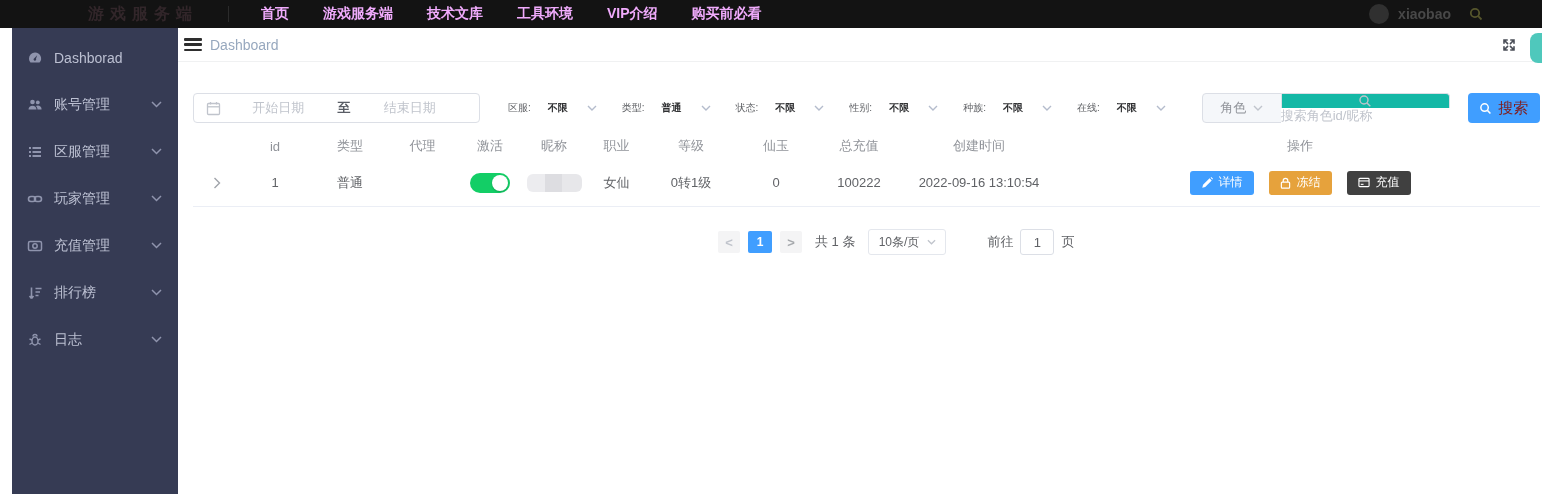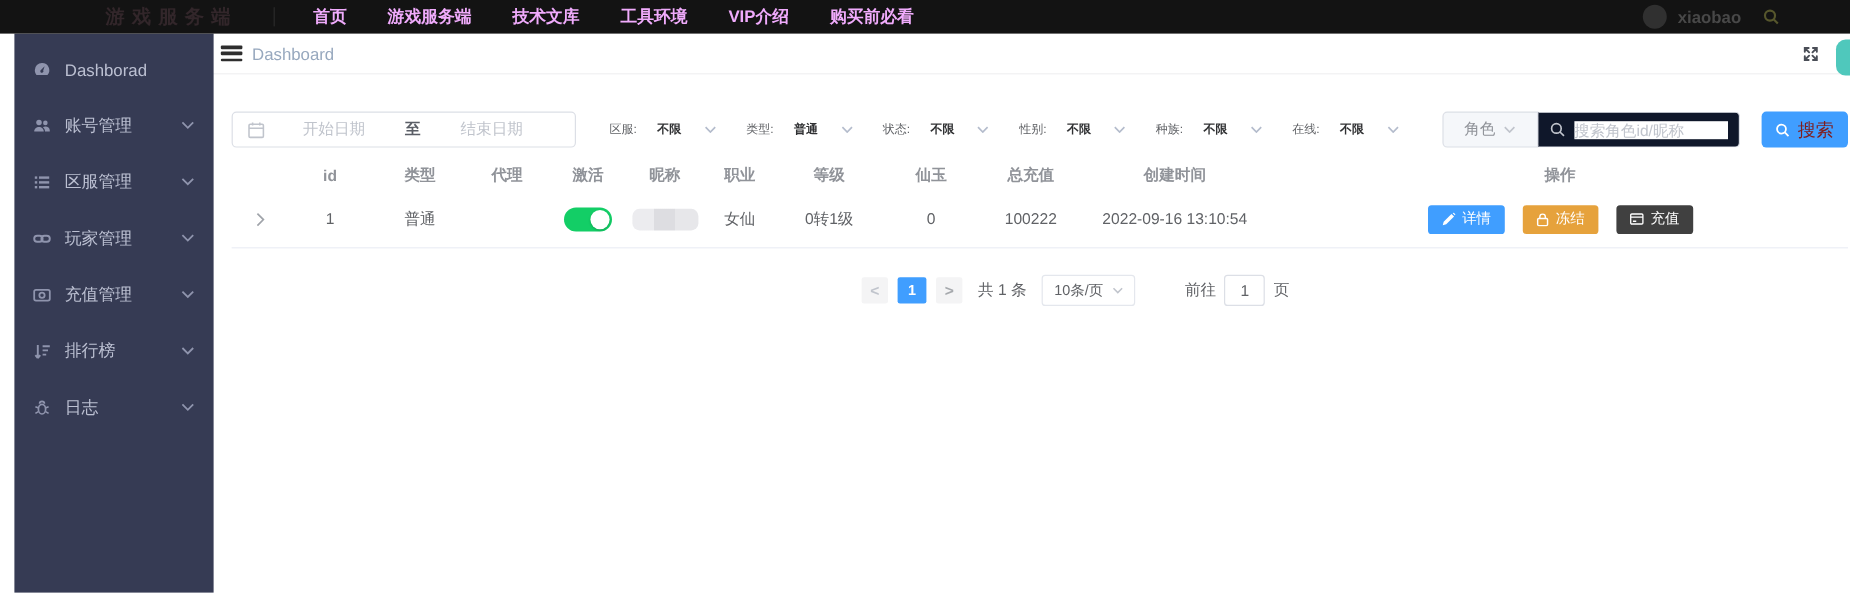--- a/index.html
+++ b/index.html
@@ -42,31 +42,31 @@
   .date-box { width:287px; height:30px; border:1px solid #dcdfe6; border-radius:4px; display:flex; align-items:center; padding:12px 12px; background:#fff; cursor:pointer; }
   .date-placeholder { flex:1; text-align:center; color:#c0c4cc; font-size:13px; }
   .date-sep { color:#5a5e66; font-size:13px; font-weight:bold; padding:0 2px; }
   .inline-selects { display:flex; margin-left:28px; gap:25px; }
   .isel { display:flex; align-items:center; gap:17px; font-size:10px; cursor:pointer; white-space:nowrap; }
   .isel .lbl { color:#606266; }
   .isel .val { color:#303133; font-weight:bold; }
   .isel .chev { margin-left:2px; display:flex; }
   .role-group { display:flex; margin-left:36px; }
   .role-select { width:80px; height:30px; background:#f5f7fa; border:1px solid #dcdfe6; border-radius:4px 0 0 4px; display:flex; align-items:center; justify-content:center; gap:7px; color:#909399; font-size:13px; cursor:pointer; }
-  .search-wrap { width:168px; height:30px; border:1px solid #dcdfe6; border-left:none; border-radius:0 4px 4px 0; display:flex; align-items:center; padding:0 9px; background:#0f172a; }
+  .search-wrap { width:168px; height:30px; border:1px solid #dcdfe6; border-left:none; border-radius:0 4px 4px 0; display:flex; align-items:center; padding:0 9px; background:#14b8a6;flex-direction:column; }
   .search-field { border:none; outline:none; flex:1; min-width:0; font-size:13px; color:#606266; margin-left:7px; font-family:inherit; }
   .search-field::placeholder { color:#c0c4cc; }
   .search-btn { margin-left:18px; width:72px; height:30px; background:#409eff; border:none; border-radius:4px; color:#7f1d1d; font-size:15px; display:flex; align-items:center; justify-content:center; gap:6px; cursor:pointer; font-family:inherit; }
 
   
   .table { position:absolute; left:27px; top:71px; width:1347px; }
   .t-head { display:flex; align-items:center; height:26px; }
   .t-row { display:flex; align-items:center; height:48px; border-bottom:1px solid #ebeef5; }
   .cell { text-align:center; font-size:13px; }
-  .t-head .cell { color:#909399; font-weight:bold; }
+  .t-head .cell { color:#909399; font-weight:normal; }
   .t-row .cell { color:#606266; }
   .col-expand { width:47px; display:flex; justify-content:center; }
   .col-id { width:70px; } .col-type { width:80px; } .col-agent { width:65px; }
   .col-active { width:70px; display:flex; justify-content:center; }
   .col-nick { width:58px; display:flex; justify-content:center; }
   .col-job { width:67px; } .col-level { width:82px; } .col-jade { width:88px; }
   .col-recharge { width:78px; } .col-created { width:162px; }
   .col-ops { flex:1; }
   .t-head .col-active, .t-head .col-nick, .t-head .col-expand { display:block; }
   .ops-cell { flex:1; display:flex; justify-content:center; gap:15px; }

